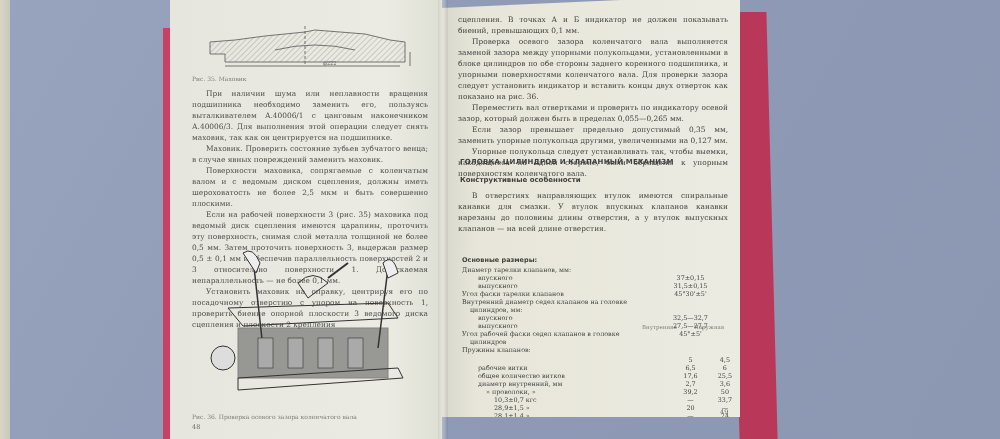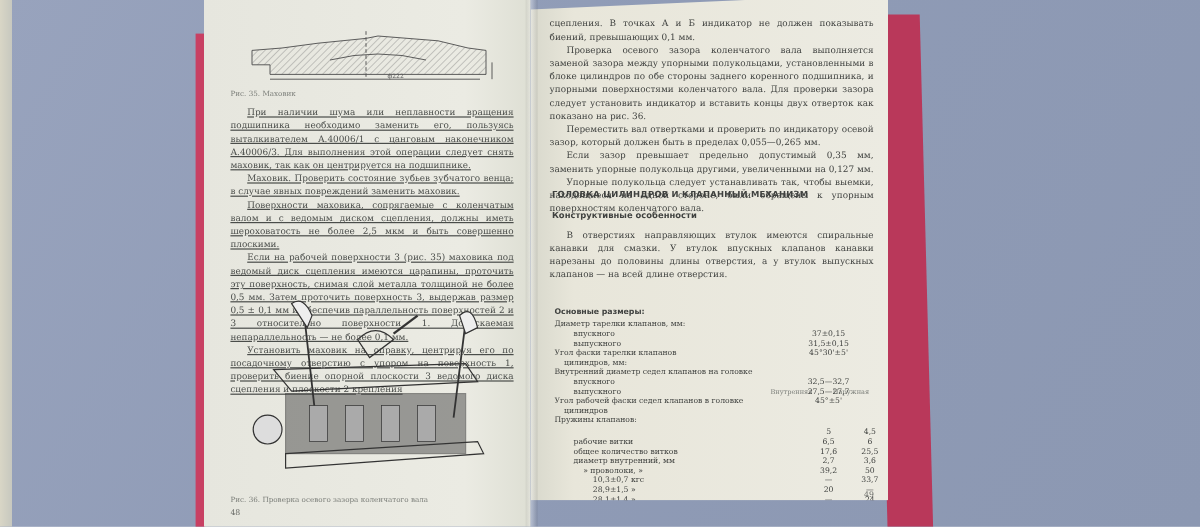--- a/index.html
+++ b/index.html
@@ -75,21 +75,21 @@
     </g>
     <defs>
       <pattern id="hatch" width="4" height="4" patternUnits="userSpaceOnUse" patternTransform="rotate(45)">
         <line x1="0" y1="0" x2="0" y2="4" stroke="#777" stroke-width="0.6"></line>
       </pattern>
     </defs>
     <text x="118" y="53" font-size="5" fill="#555">ф222</text>
   </svg>
   <div class="caption" style="left:22px;top:75px;">Рис. 35. Маховик</div>
 
-  <div class="para" style="left:22px;top:88px;width:236px;text-decoration:underline;">
+  <div class="para" style="left:22px;top:88px;width:236px;">
     <p>При наличии шума или неплавности вращения подшипника необходимо заменить его, пользуясь выталкивателем А.40006/1 с цанговым наконечником А.40006/3. Для выполнения этой операции следует снять маховик, так как он центрируется на подшипнике.</p>
     <p>Маховик. Проверить состояние зубьев зубчатого венца; в случае явных повреждений заменить маховик.</p>
     <p>Поверхности маховика, сопрягаемые с коленчатым валом и с ведомым диском сцепления, должны иметь шероховатость не более 2,5 мкм и быть совершенно плоскими.</p>
     <p>Если на рабочей поверхности 3 (рис. 35) маховика под ведомый диск сцепления имеются царапины, проточить эту поверхность, снимая слой металла толщиной не более 0,5 мм. Затем проточить поверхность 3, выдержав размер 0,5 ± 0,1 мм и обеспечив параллельность поверхностей 2 и 3 относительно поверхности 1. Допускаемая непараллельность — не более 0,1 мм.</p>
     <p>Установить маховик на оправку, центрируя его по посадочному отверстию с упором на поверхность 1, проверить биение опорной плоскости 3 ведомого диска сцепления и плоскости 2 крепления</p>
   </div>
 
   <svg class="fig-engine" viewBox="0 0 232 160">
     <g fill="none" stroke="#333" stroke-width="1">
       <path d="M30 60 L190 55 L200 70 L45 78 Z"></path>
@@ -151,26 +151,26 @@
           <td style="padding-left: 16px; width: 170px;">выпускного</td>
           <td style="width: 55px; text-align: center;">31,5±0,15</td>
           <td style="text-align: center;"></td>
         </tr>
         <tr>
           <td style="padding-left: 0px; width: 170px;">Угол фаски тарелки клапанов</td>
           <td style="width: 55px; text-align: center;">45°30'±5'</td>
           <td style="text-align: center;"></td>
         </tr>
         <tr>
+          <td style="padding-left: 0px; width: 170px;">Внутренний диаметр седел клапанов на головке</td>
+          <td style="width: 55px; text-align: center;"></td>
+          <td style="text-align: center;"></td>
+        </tr>
+        <tr>
           <td style="padding-left: 8px; width: 170px;">цилиндров, мм:</td>
-          <td style="width: 55px; text-align: center;"></td>
-          <td style="text-align: center;"></td>
-        </tr>
-        <tr>
-          <td style="padding-left: 0px; width: 170px;">Внутренний диаметр седел клапанов на головке</td>
           <td style="width: 55px; text-align: center;"></td>
           <td style="text-align: center;"></td>
         </tr>
         <tr>
           <td style="padding-left: 16px; width: 170px;">впускного</td>
           <td style="width: 55px; text-align: center;">32,5—32,7</td>
           <td style="text-align: center;"></td>
         </tr>
         <tr>
           <td style="padding-left: 16px; width: 170px;">выпускного</td>

